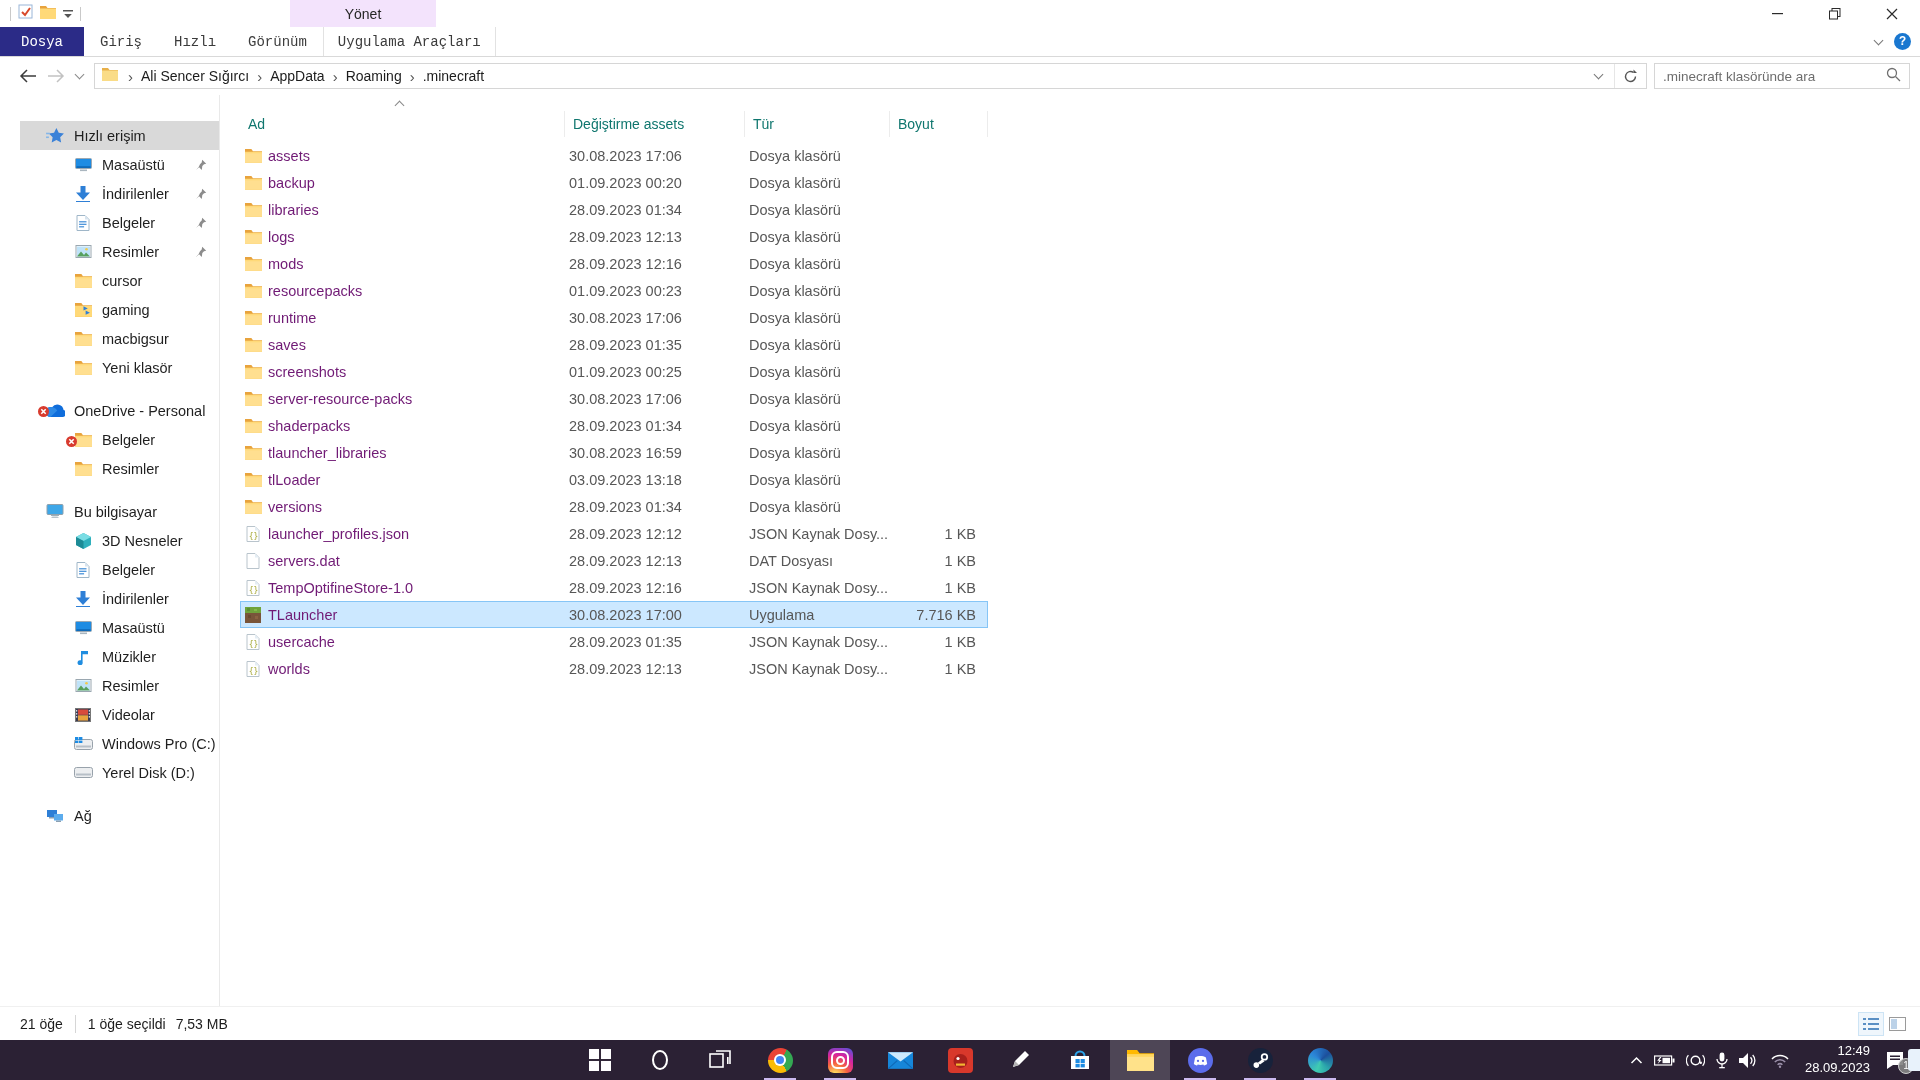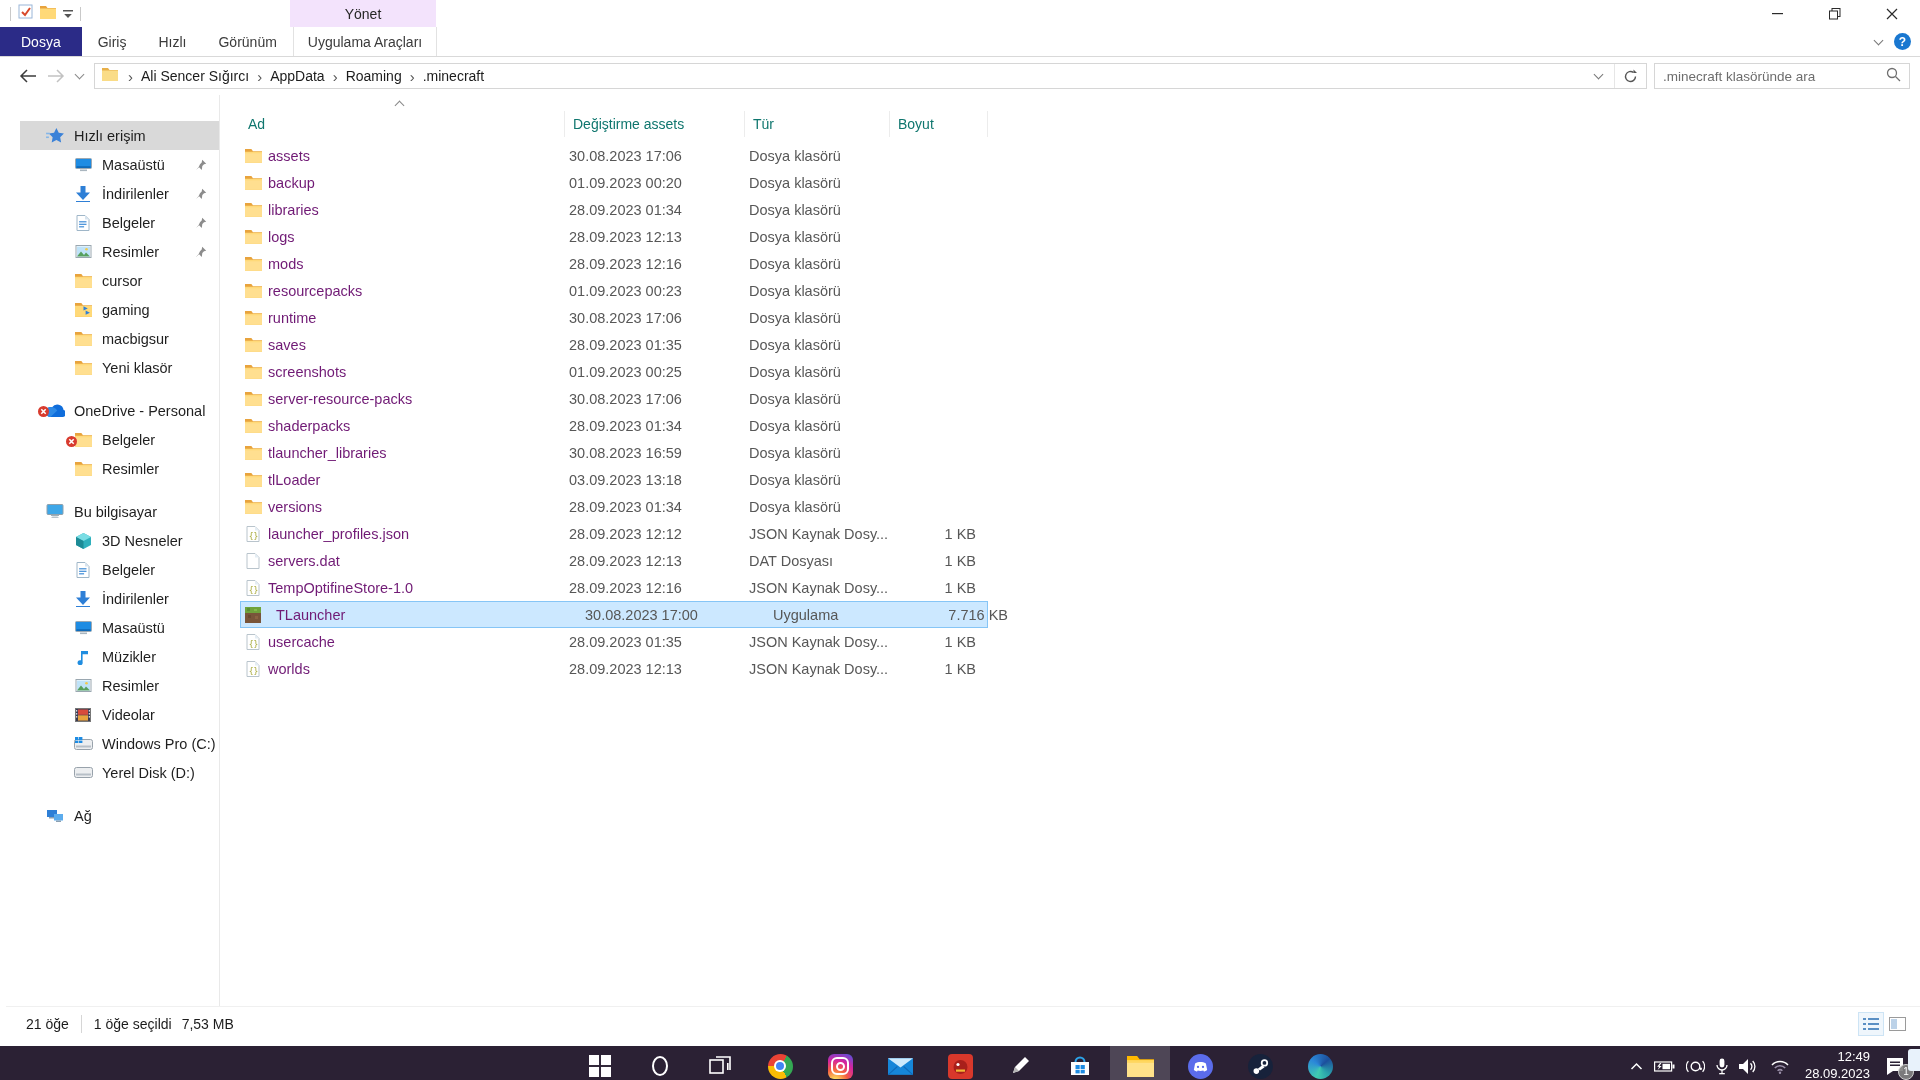--- a/index.html
+++ b/index.html
@@ -10,21 +10,21 @@
   
   .titlebar { height:27px; position:relative; display:flex; background:#fff; flex:0 0 auto; }
   .qat { display:flex; align-items:center; gap:7px; padding-left:10px; height:100%; }
   .qat .sep { width:1px; height:14px; background:#c9c9c9; }
   .ctx-header { position:absolute; left:290px; top:0; width:146px; height:27px; background:#f3e3fc;
     color:#262626; font-size:14px; display:flex; align-items:center; justify-content:center; }
   .win-controls { position:absolute; right:0; top:0; height:27px; display:flex; }
   .win-btn { width:57px; height:27px; display:flex; align-items:center; justify-content:center; }
 
   
-  .tabs { height:30px; display:flex; align-items:stretch; border-bottom:1px solid #d9d9d9; position:relative; flex:0 0 auto; }
+  .tabs { height:30px; display:flex; align-items:stretch; border-bottom:1px solid #d9d9d9; position:relative; flex:0 0 auto;font-family:Liberation Mono, monospace; }
   .tab { padding:0 16px; display:flex; align-items:center; font-size:14px; color:#3b3b3b; }
   .tab.active { background:#2b2b87; color:#fff; padding:0 21px; }
   .tab.contextual { border-left:1px solid #e2e2e2; border-right:1px solid #e2e2e2; padding:0 14px; }
   .tabs-right { position:absolute; right:9px; top:0; height:100%; display:flex; align-items:center; gap:12px; }
   .chev { width:7px; height:7px; border-right:1.6px solid #777; border-bottom:1.6px solid #777; transform:rotate(45deg); margin-top:-3px; }
   .help-btn { width:17px; height:17px; border-radius:50%; background:#1977d0; color:#fff; font-size:12px; font-weight:bold;
     display:flex; align-items:center; justify-content:center; }
 
   
   .navbar { height:38px; display:flex; align-items:center; padding:0 10px 0 14px; flex:0 0 auto; }
@@ -55,32 +55,32 @@
     font-size:14px; color:#0f766e; align-items:center; width:748px; position:relative; }
   .fhead .hc { height:100%; display:flex; align-items:center; border-right:1px solid #ececec; padding-left:8px; }
   .fhead .hc:first-child { padding-left:8px; }
   .sortcaret { position:absolute; left:156px; top:-9px; width:7px; height:7px; border-left:1.4px solid #888; border-top:1.4px solid #888; transform:rotate(45deg); }
   .rows { margin-top:5px; }
   .frow { height:27px; display:grid; grid-template-columns:26px 299px 180px 145px 98px; align-items:center; width:748px; font-size:14.5px; }
   .frow .fic { display:flex; justify-content:center; }
   .frow .fname { color:#701a75; padding-left:2px; white-space:nowrap; }
   .frow .fdate, .frow .ftype { color:#575757; padding-left:4px; white-space:nowrap; }
   .frow .fsize { color:#575757; text-align:right; padding-right:12px; white-space:nowrap; }
-  .frow.selected { background:#cce8ff; box-shadow:inset 0 0 0 1px #86c5f6;gap:8px; }
+  .frow.selected { background:#cce8ff; box-shadow:inset 0 0 0 1px #86c5f6; }
 
   
-  .statusbar { height:34px; flex:0 0 auto; display:flex; align-items:center; padding-left:20px; font-size:14px; color:#1c1c1c; position:relative; border-top:1px solid #f0f0f0;margin-left:6px; }
+  .statusbar { height:34px; flex:0 0 auto; display:flex; align-items:center; padding-left:20px; font-size:14px; color:#1c1c1c; position:relative; border-top:1px solid #f0f0f0; }
   .statusbar .ssep { width:1px; height:18px; background:#d6d6d6; margin:0 12px; }
   .sb-gap { width:10px; }
   .view-toggles { position:absolute; right:10px; top:5px; display:flex; }
   .vt { width:26px; height:24px; display:flex; align-items:center; justify-content:center; }
   .vt.active { background:#eff6fc; box-shadow:inset 0 0 0 1px #cde4f5; }
 
   
-  .taskbar { position:absolute; left:0; right:0; bottom:0; height:34px; background:#2b2134; }
+  .taskbar { position:absolute; left:0; right:0; bottom:0; height:40px; background:#2b2134; }
   .tb-center { position:absolute; left:50%; transform:translateX(-50%); top:0; height:40px; display:flex; }
   .tb-slot { width:60px; height:40px; display:flex; align-items:center; justify-content:center; position:relative; }
   .tb-slot.active { background:rgba(255,255,255,.17); }
   .tb-slot.running::after { content:""; position:absolute; bottom:0; left:14px; right:14px; height:2.5px; background:#cbb9ee; }
   .tb-right { position:absolute; right:14px; top:0; height:40px; display:flex; align-items:center; gap:11px; }
   .clockblock { color:#fff; font-size:13px; text-align:right; line-height:1.3; margin:0 4px; }
   .notif { position:relative; display:flex; align-items:center; }
   .notif-badge { position:absolute; right:-8px; bottom:-4px; width:16px; height:16px; border-radius:50%; background:rgba(130,130,130,.92);
     color:#fff; font-size:10px; display:flex; align-items:center; justify-content:center; border:1px solid #cfcfcf; }
   .corner-ic { position:absolute; right:-6px; bottom:9px; width:18px; height:22px; background:#e8f2fb; border-radius:3px; }

